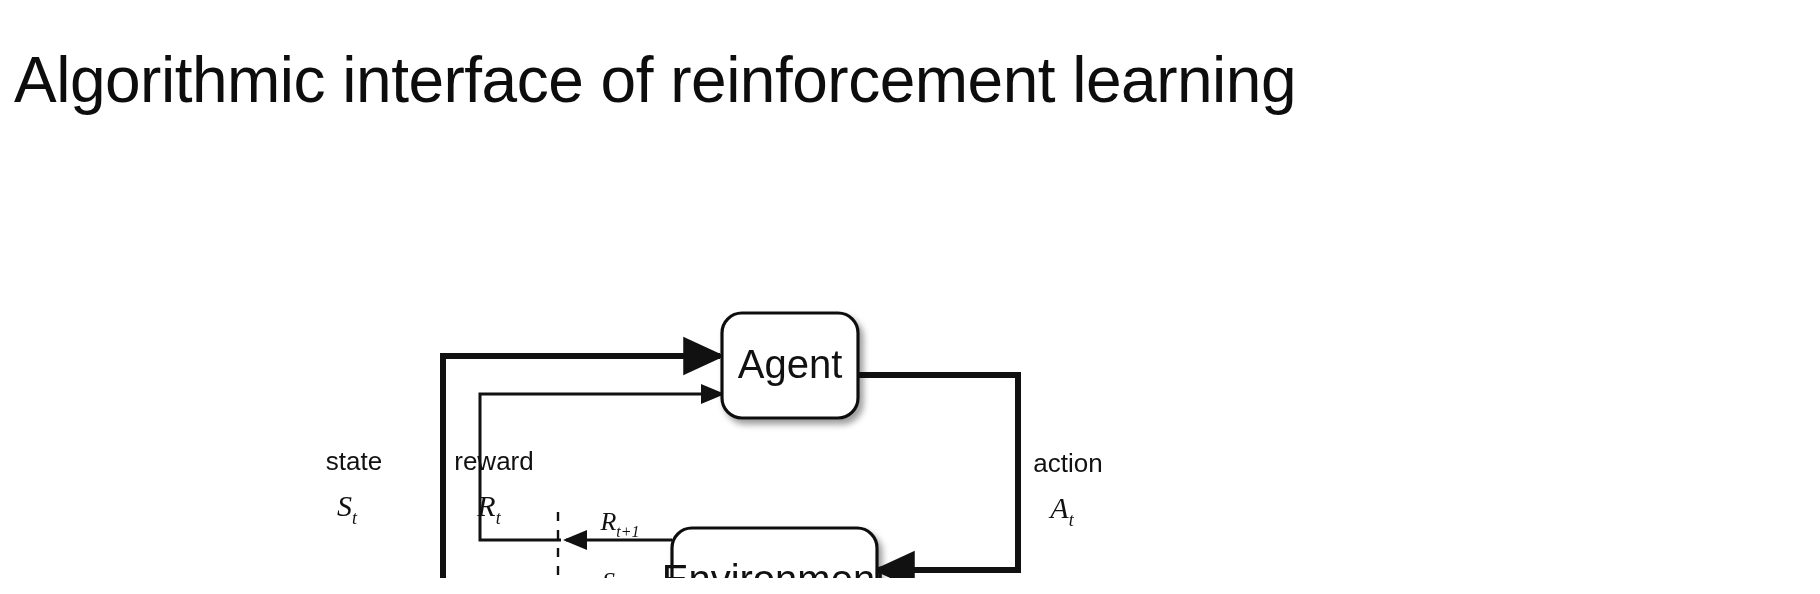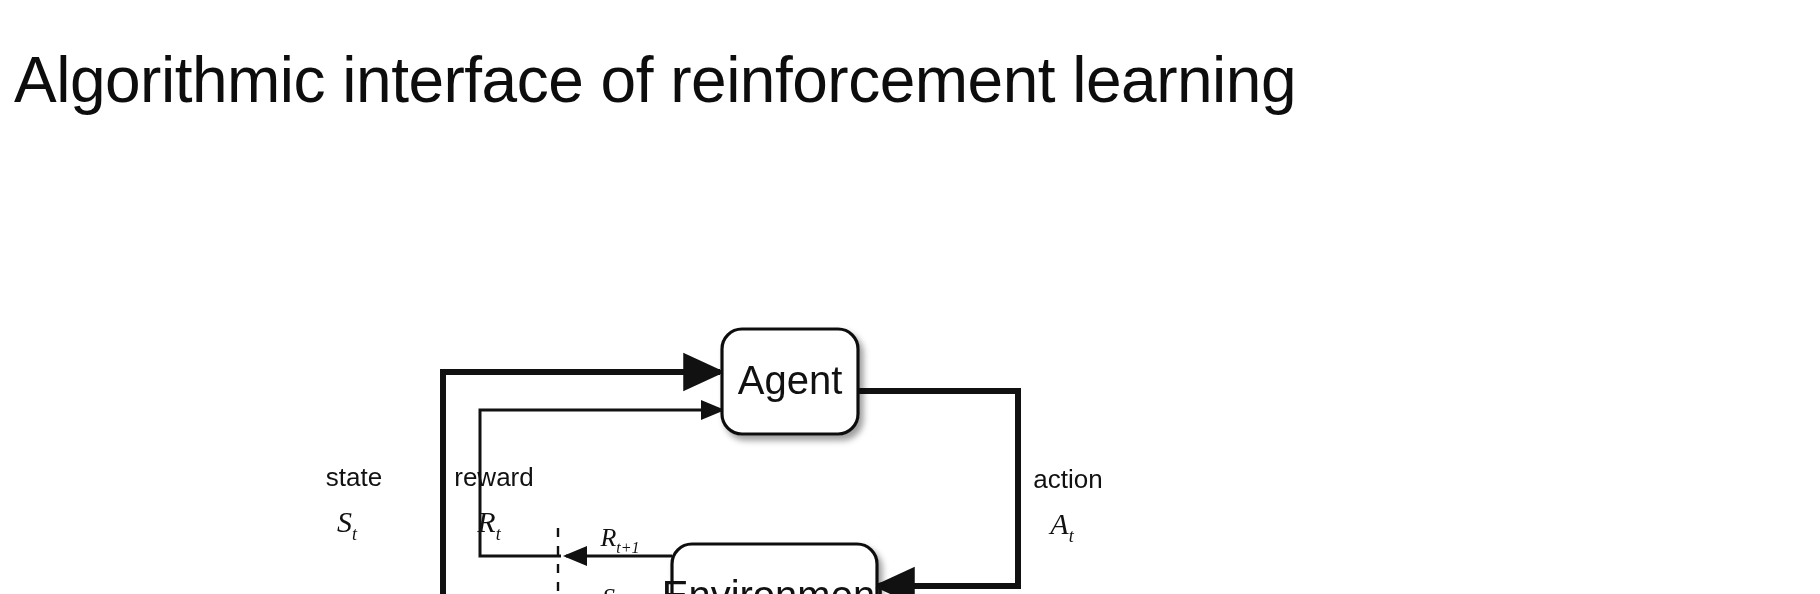--- a/index.html
+++ b/index.html
@@ -28,21 +28,21 @@
     color: #0d0d0d;
     letter-spacing: -0.5px;
     white-space: nowrap;
     margin-top: 38px;
   }
 
   
   #diagram {
     position: absolute;
     left: 0px;
-    top: 150px;
+    top: 134px;
     width: 1493px;
     height: 444px;
     text-align: center;
   }
   #diagram svg {
     display: block;
     width: 1820px;
     height: 444px;
   }
 

